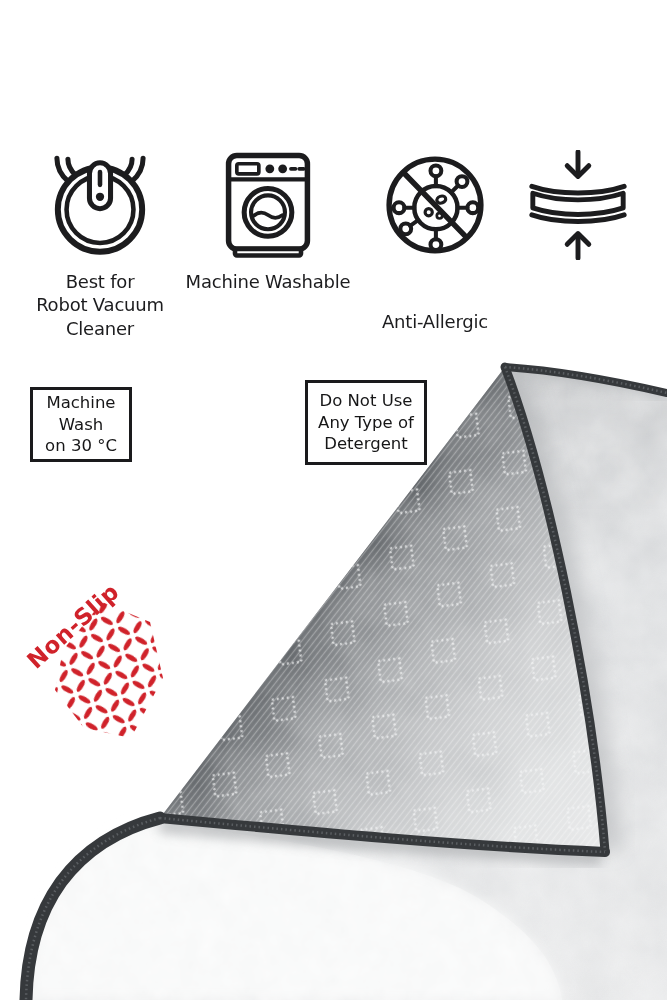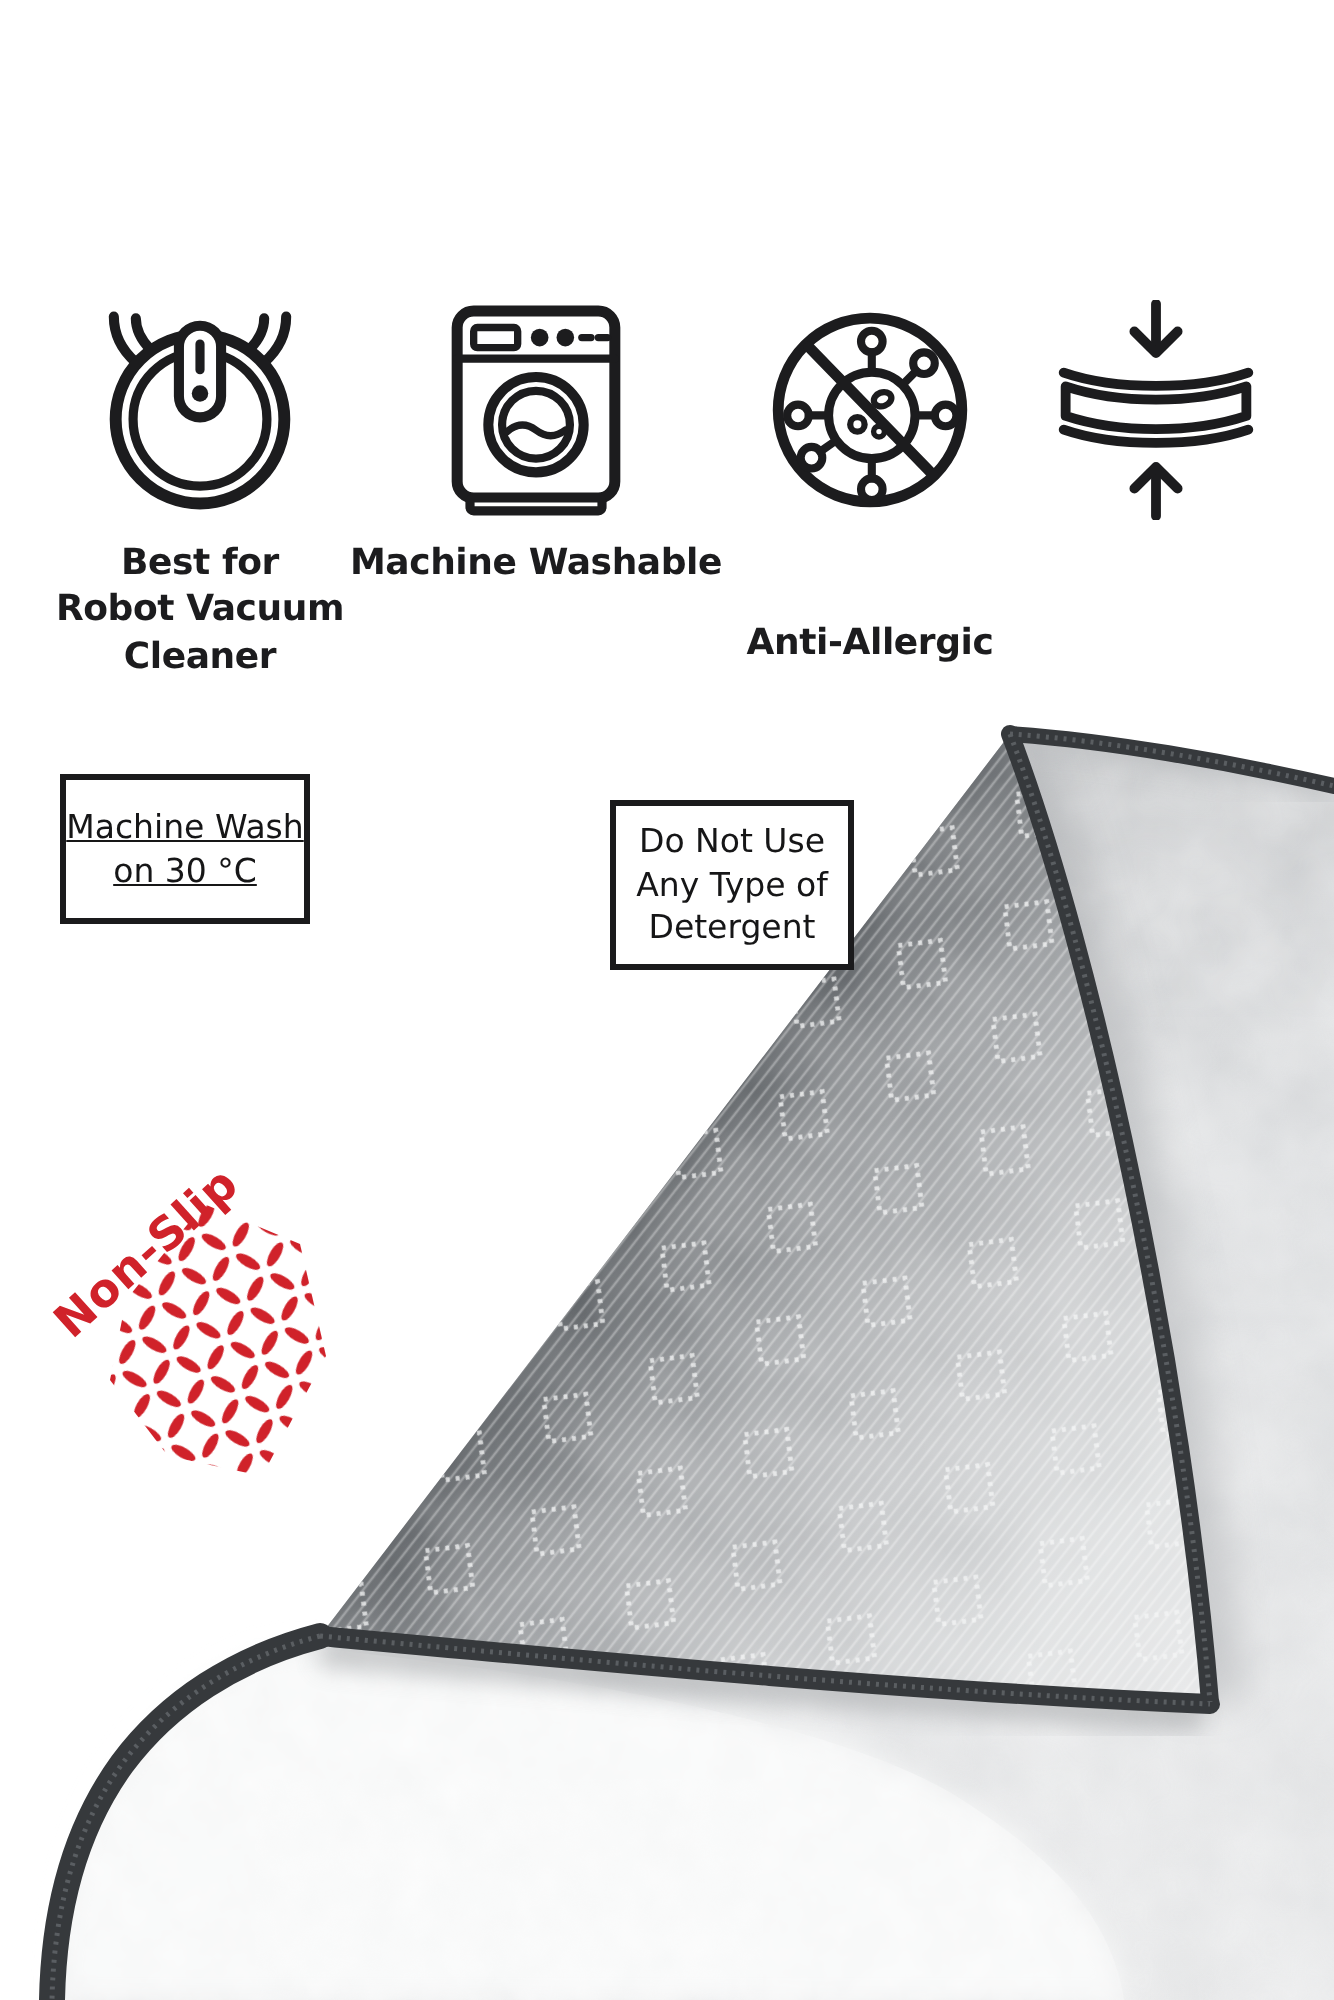--- a/index.html
+++ b/index.html
@@ -6,21 +6,21 @@
   .canvas{
     position:relative;width:667px;height:1000px;background:#ffffff;overflow:hidden;
     font-family:"DejaVu Sans","Liberation Sans",sans-serif;color:#1c1c1e;
   }
   .rug-svg{position:absolute;left:0;top:0;z-index:1;}
   .feature{
     position:absolute;display:flex;flex-direction:column;align-items:center;z-index:2;
   }
   .icon-slot{height:114px;display:flex;align-items:center;justify-content:center;}
   .feature-label{
-    margin-top:8px;font-size:18px;line-height:1.3;font-weight:700;text-align:center;
+    margin-top:8px;font-size:18px;line-height:1.3;font-weight:400;text-align:center;
     white-space:pre-line;letter-spacing:-0.2px;color:#1c1c1e;
   }
   .care-box{
     position:absolute;z-index:2;background:#ffffff;border:3px solid #1a1a1c;
     display:flex;align-items:center;justify-content:center;text-align:center;
     font-size:16.5px;line-height:1.32;font-weight:500;white-space:pre-line;
     box-sizing:border-box;color:#161617;
   }
   svg text{font-family:"DejaVu Sans","Liberation Sans",sans-serif;}
 </style>
@@ -215,21 +215,21 @@
           <path d="M14 37 C40 46 82 46 108 37" stroke-width="5"></path>
           <path d="M15 44 C42 53 80 53 107 44 L107 59 C80 68 42 68 15 59 Z" fill="#ffffff" stroke-width="5"></path>
           <path d="M14 66 C40 75 82 75 108 66" stroke-width="5"></path>
           <path d="M61 110 L61 88" stroke-width="5"></path>
           <path d="M50 96 L61 85 L72 96" stroke-width="5"></path>
         </g>
       </svg>
     </div>
   </div>
 
-  <div class="care-box" style="left:30px;top:387px;width:125px;height:75px;text-decoration:underline;">Machine Wash
+  <div class="care-box" style="left:30px;top:387px;width:102px;height:75px;">Machine Wash
 on 30 °C</div>
 
 
-  <div class="care-box" style="left:305px;top:380px;width:122px;height:85px;margin-top:20px;">Do Not Use
+  <div class="care-box" style="left:305px;top:380px;width:122px;height:85px;">Do Not Use
 Any Type of
 Detergent</div>
 
 </div>
 
 </body></html>

